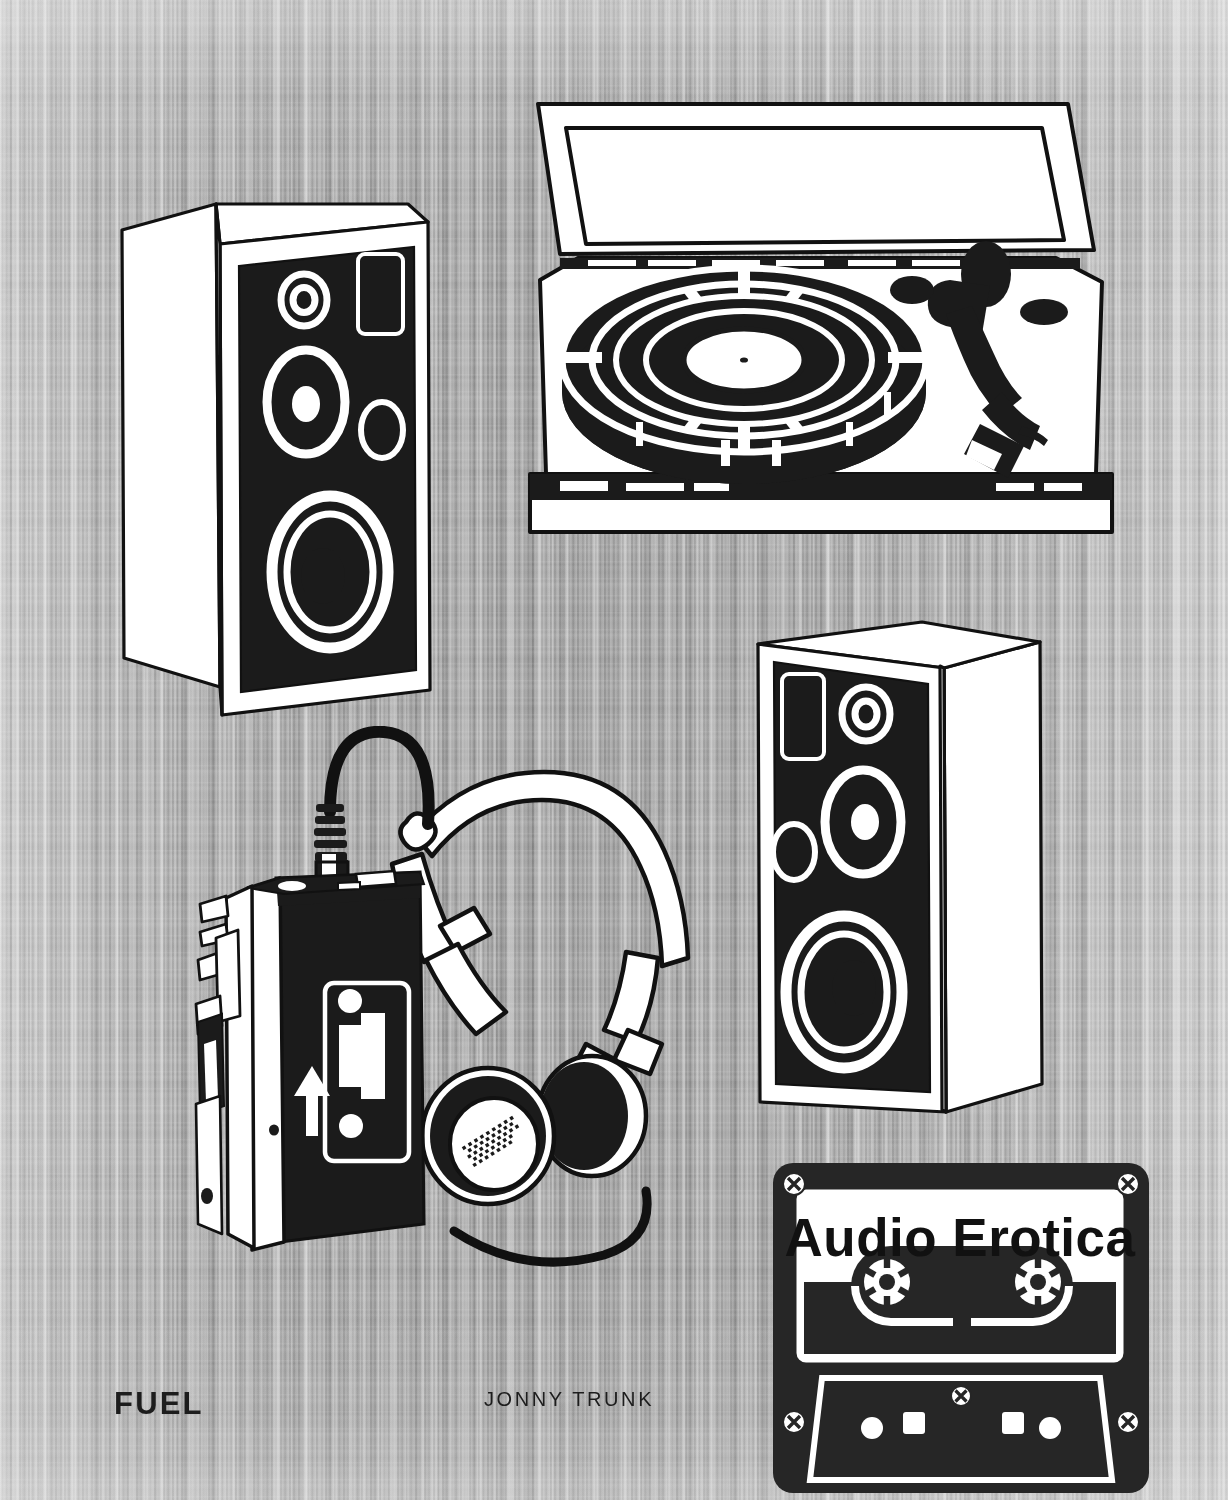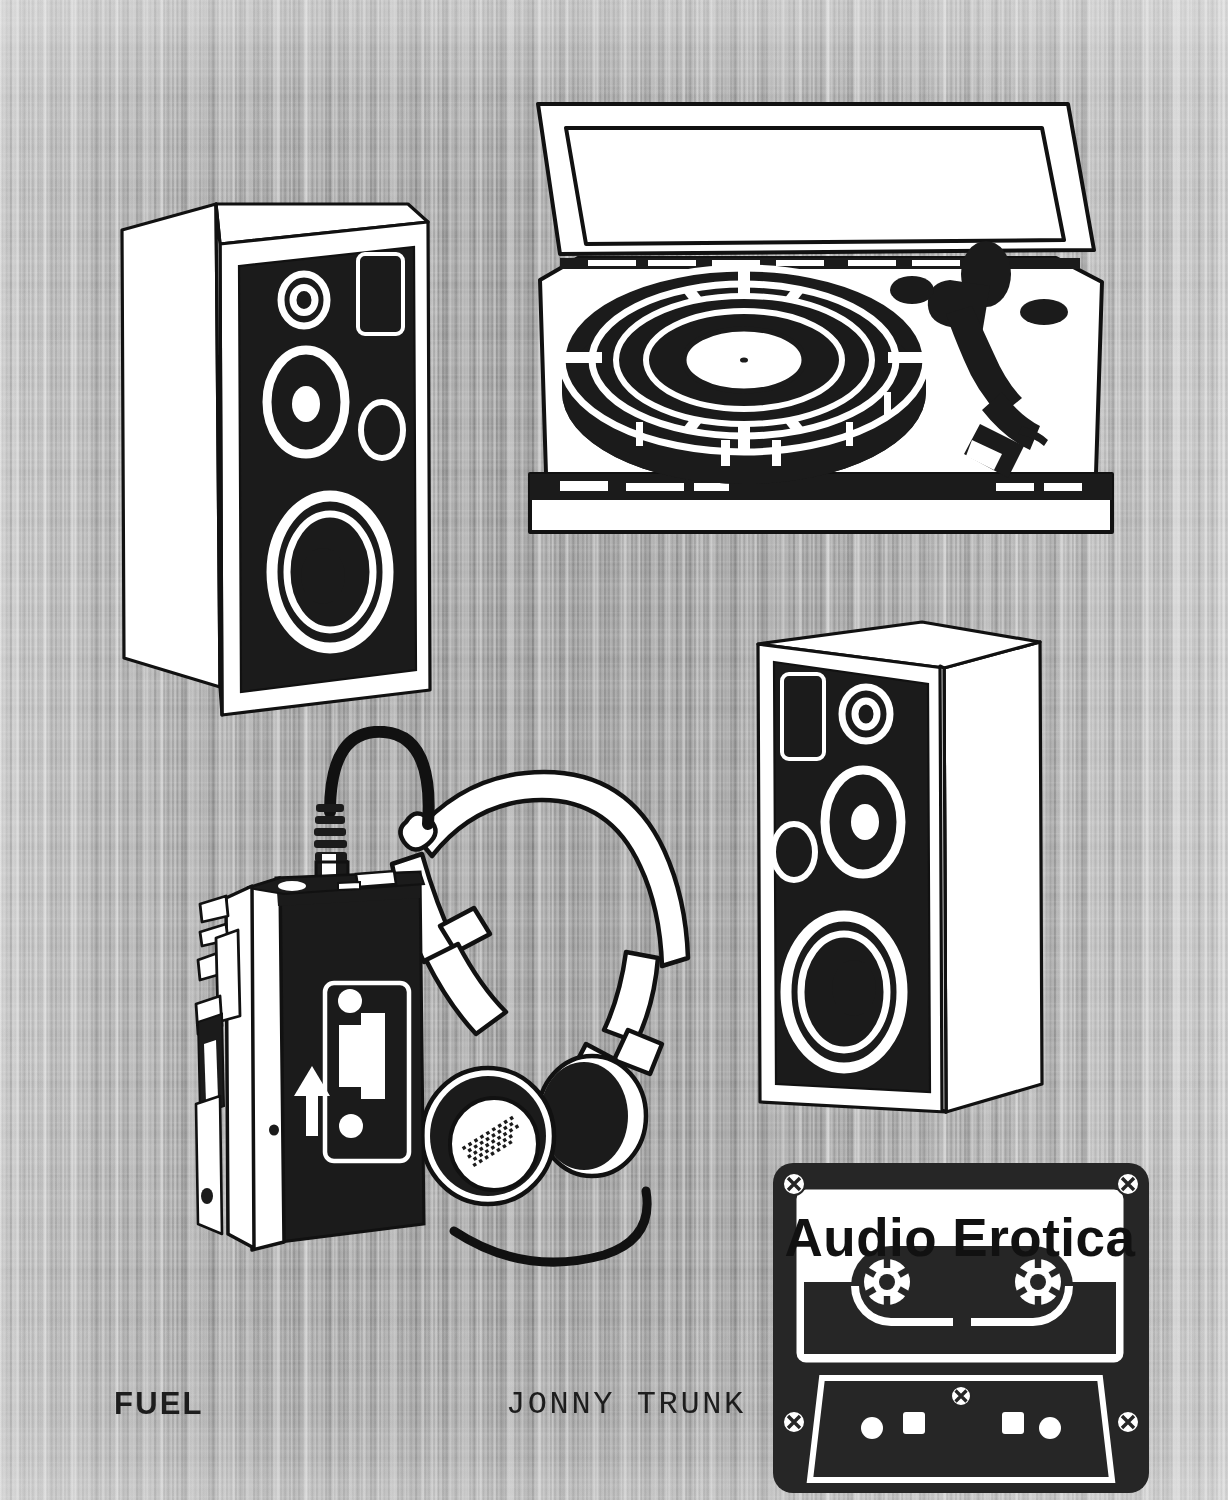--- a/index.html
+++ b/index.html
@@ -89,22 +89,22 @@
     color:#1d1d1d;
     font-family:"Liberation Sans", sans-serif;
     white-space:nowrap;
     line-height:1;
   }
   #publisher{
     left:114px; top:1388px;
     font-size:31px; font-weight:bold; letter-spacing:2.2px;
   }
   #author{
-    left:506px; top:1389px;
-    font-size:32px; font-weight:400; letter-spacing:2.6px;font-family:Liberation Mono, monospace;
+    left:484px; top:1389px;
+    font-size:20px; font-weight:400; letter-spacing:2.6px;
   }
 </style>
 </head>
 <body>
 
 <div id="cover">
 
   <div class="metal-base"></div>
   <div class="brush1"></div>
   <div class="brush2"></div>

